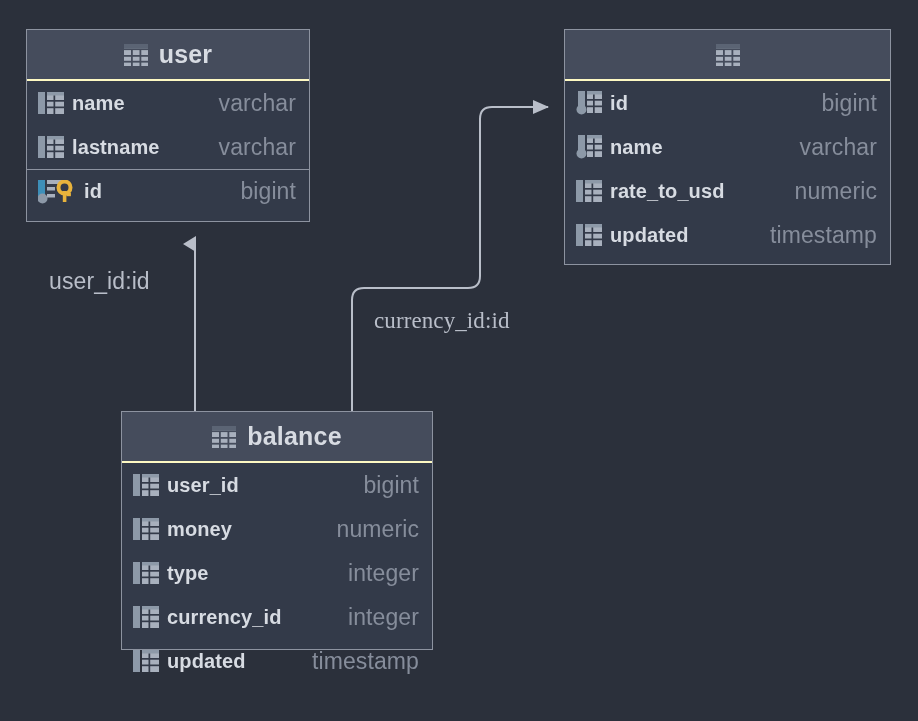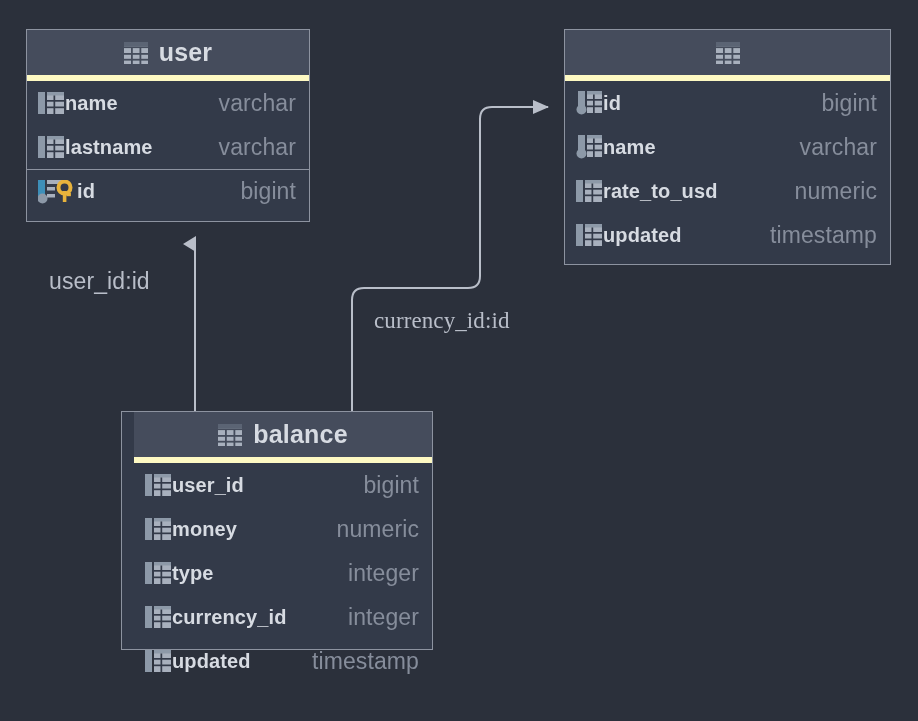--- a/index.html
+++ b/index.html
@@ -41,21 +41,21 @@
 
   
   .entity {
     position: absolute;
     border: 1px solid #8d93a0;
     background: #333a49;
     box-sizing: border-box;
   }
   .entity-header {
     background: #454c5c;
-    border-bottom: 6px solid #fef9c3;
+    border-bottom: 2px solid #fef9c3;
     height: 51px;
     display: flex;
     align-items: center;
     justify-content: center;
     gap: 11px;
     box-sizing: border-box;
   }
   .entity-title {
     color: #d7dbe2;
     font-size: 25px;
@@ -64,21 +64,21 @@
   }
   .entity-body {
     padding: 0;
   }
   .col-row {
     display: flex;
     align-items: center;
     height: 44px;
     padding: 0 13px 0 11px;
     box-sizing: border-box;
-    gap: 1px;
+    gap: 8px;
   }
   .col-row.pk-divider {
     border-top: 1px solid #8d93a0;
   }
   .col-name {
     color: #d7dbe2;
     font-size: 20px;
     font-weight: bold;
     white-space: nowrap;
     letter-spacing: 0.1px;
@@ -265,21 +265,21 @@
             <rect x="9" y="14.5" width="17" height="1.7" fill="#333a49"></rect>
           </svg>
         </span>
         <span class="col-name">updated</span>
         <span class="col-type">timestamp</span>
       </div>
 
     </div>
   </div>
 
-  <div class="entity" style="left:121px; top:411px; width:312px; height:239px;padding-left:12px;">
+  <div class="entity" style="left:121px; top:411px; width:312px; height:239px;">
     <div class="entity-header">
       <span class="icon icon-tbl">
         <svg viewBox="0 0 24 22" width="24" height="22">
           <rect x="0" y="0" width="24" height="22" fill="#a8b0bd"></rect>
           <rect x="0" y="0" width="24" height="4.5" fill="#5b6474"></rect>
           <rect x="0" y="4.5" width="24" height="1.6" fill="#454c5c"></rect>
           <rect x="7" y="6" width="1.8" height="16" fill="#454c5c"></rect>
           <rect x="15.5" y="6" width="1.8" height="16" fill="#454c5c"></rect>
           <rect x="0" y="11" width="24" height="1.8" fill="#454c5c"></rect>
           <rect x="0" y="16.8" width="24" height="1.8" fill="#454c5c"></rect>

